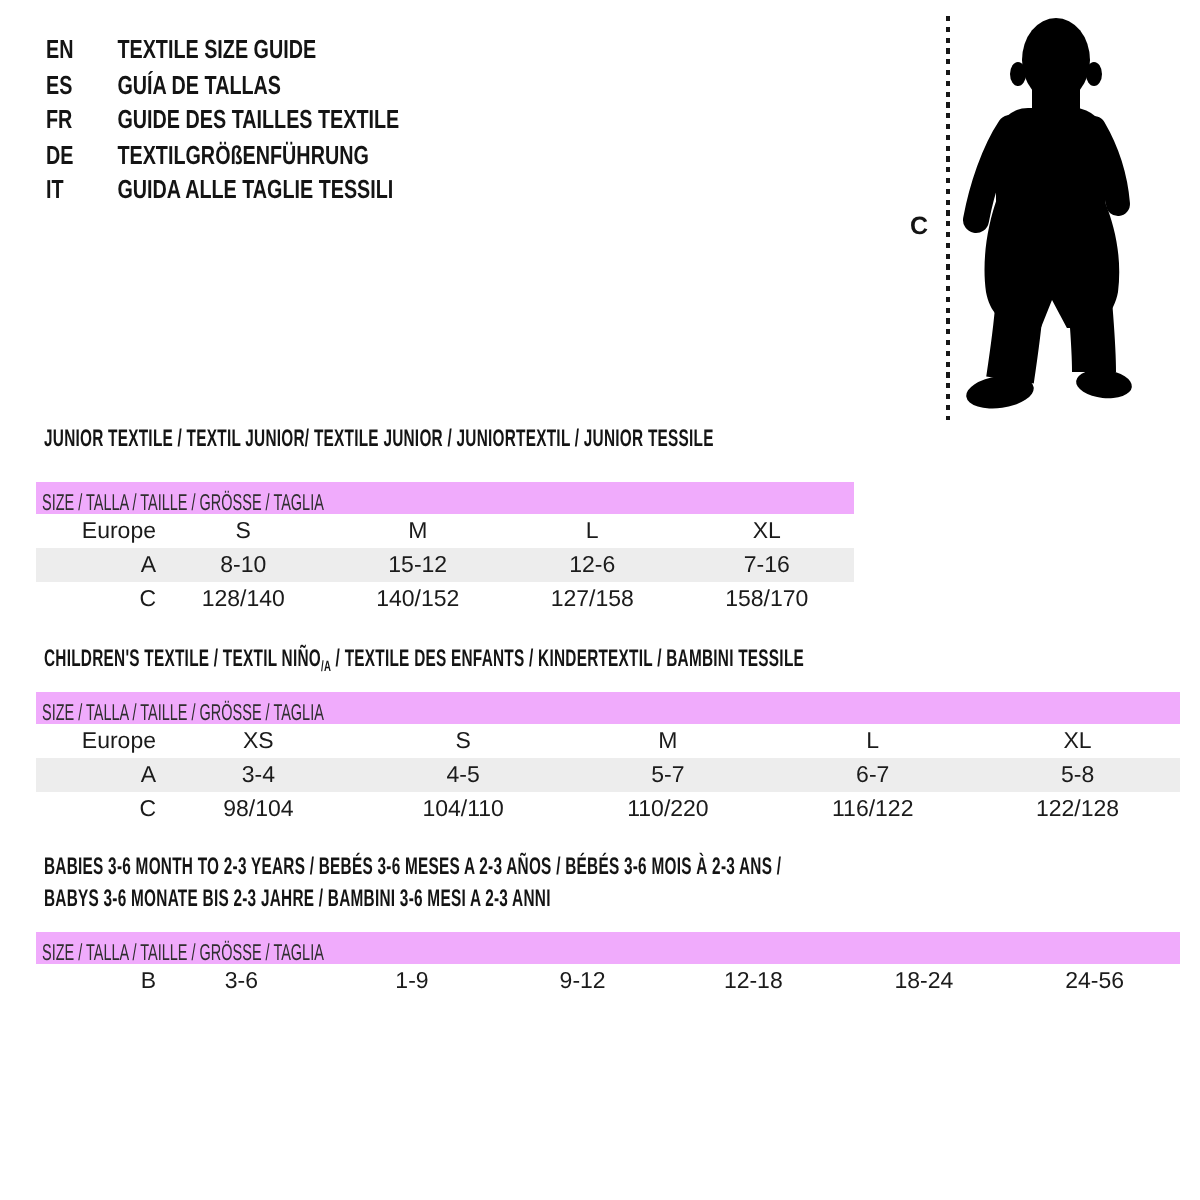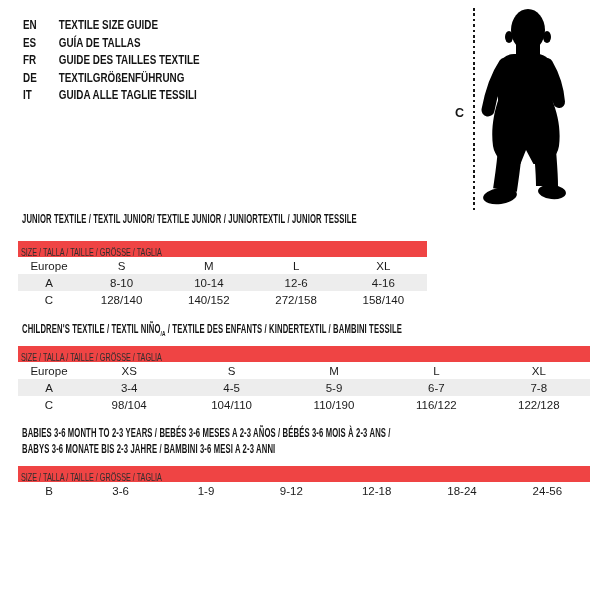--- a/index.html
+++ b/index.html
@@ -32,38 +32,38 @@
 
   .sec-title {
     position:absolute; left:4px; font-weight:bold; font-size:12px; color:#141414;
     transform:scaleX(0.64); transform-origin:0 0; white-space:nowrap; letter-spacing:0.2px;
   }
   #sec-junior   .sec-title { top:2px; }
   #sec-children .sec-title { top:2px; }
   #sec-babies   .sec-title { top:1px; line-height:15.5px; }
   .sub-a { font-size:7.5px; vertical-align:-2.5px; }
 
-  .size-bar { position:absolute; left:0; width:100%; height:16px; background:#ef4444;text-decoration:underline; }
+  .size-bar { position:absolute; left:0; width:100%; height:16px; background:#f0abfc;text-decoration:underline; }
   .size-bar .size-bar-text {
     position:relative; left:3px; top:1px; font-size:11.5px; color:#2e2e2e;
     transform:scaleX(0.63); transform-origin:0 50%; display:inline-block; white-space:nowrap;
   }
   #sec-junior   .size-bar { top:31px; }
   #sec-children .size-bar { top:26px; }
   #sec-babies   .size-bar { top:41px; }
 
   table.size-table {
     position:absolute; left:0; width:100%;
     border-collapse:collapse; table-layout:fixed; font-size:11.5px;
   }
   #sec-junior   table.size-table { top:47px; }
   #sec-children table.size-table { top:42px; }
   #sec-babies   table.size-table { top:57px; }
   .size-table td { height:17px; padding:0; text-align:center; vertical-align:middle; color:#1b1b1b; }
-  .size-table td.lbl { text-align:center; padding-left:2px;margin-left:12px; }
+  .size-table td.lbl { text-align:right; padding-left:2px;margin-left:12px; }
   .size-table col.label-col { width:60px; }
   .size-table tr.striped { background:#ededed; }
 
   
   .notes { position:absolute; left:21px; top:533px; }
   .note {
     font-weight:bold; font-size:11.5px; line-height:17.5px; color:#141414;
     transform:scaleX(0.62); transform-origin:0 0; white-space:nowrap;
   }
 </style>
@@ -132,30 +132,30 @@
           <tr>
         <td class="lbl">Europe</td>
         <td>S</td>
         <td>M</td>
         <td>L</td>
         <td>XL</td>
       </tr>
       <tr class="striped">
         <td class="lbl">A</td>
         <td>8-10</td>
-        <td>10-14</td>
+        <td>15-12</td>
         <td>12-6</td>
-        <td>4-16</td>
+        <td>7-16</td>
       </tr>
       <tr>
         <td class="lbl">C</td>
         <td>128/140</td>
         <td>140/152</td>
-        <td>272/158</td>
-        <td>158/140</td>
+        <td>127/158</td>
+        <td>158/170</td>
       </tr>
     </tbody>
       </table>
   </div>
 
   <div class="sec" id="sec-children">
     <div class="sec-title">
       <span>CHILDREN'S TEXTILE / TEXTIL NIÑO</span><span class="sub-a">/A</span><span> / TEXTILE DES ENFANTS / KINDERTEXTIL / BAMBINI TESSILE</span>
     </div>
     <div class="size-bar">
@@ -176,29 +176,29 @@
         <td>XS</td>
         <td>S</td>
         <td>M</td>
         <td>L</td>
         <td>XL</td>
       </tr>
       <tr class="striped">
         <td class="lbl">A</td>
         <td>3-4</td>
         <td>4-5</td>
-        <td>5-9</td>
+        <td>5-7</td>
         <td>6-7</td>
-        <td>7-8</td>
+        <td>5-8</td>
       </tr>
       <tr>
         <td class="lbl">C</td>
         <td>98/104</td>
         <td>104/110</td>
-        <td>110/190</td>
+        <td>110/220</td>
         <td>116/122</td>
         <td>122/128</td>
       </tr>
     </tbody>
       </table>
   </div>
 
   <div class="sec" id="sec-babies">
     <div class="sec-title">
       <div>BABIES 3-6 MONTH TO 2-3 YEARS / BEBÉS 3-6 MESES A 2-3 AÑOS / BÉBÉS 3-6 MOIS À 2-3 ANS /</div>

